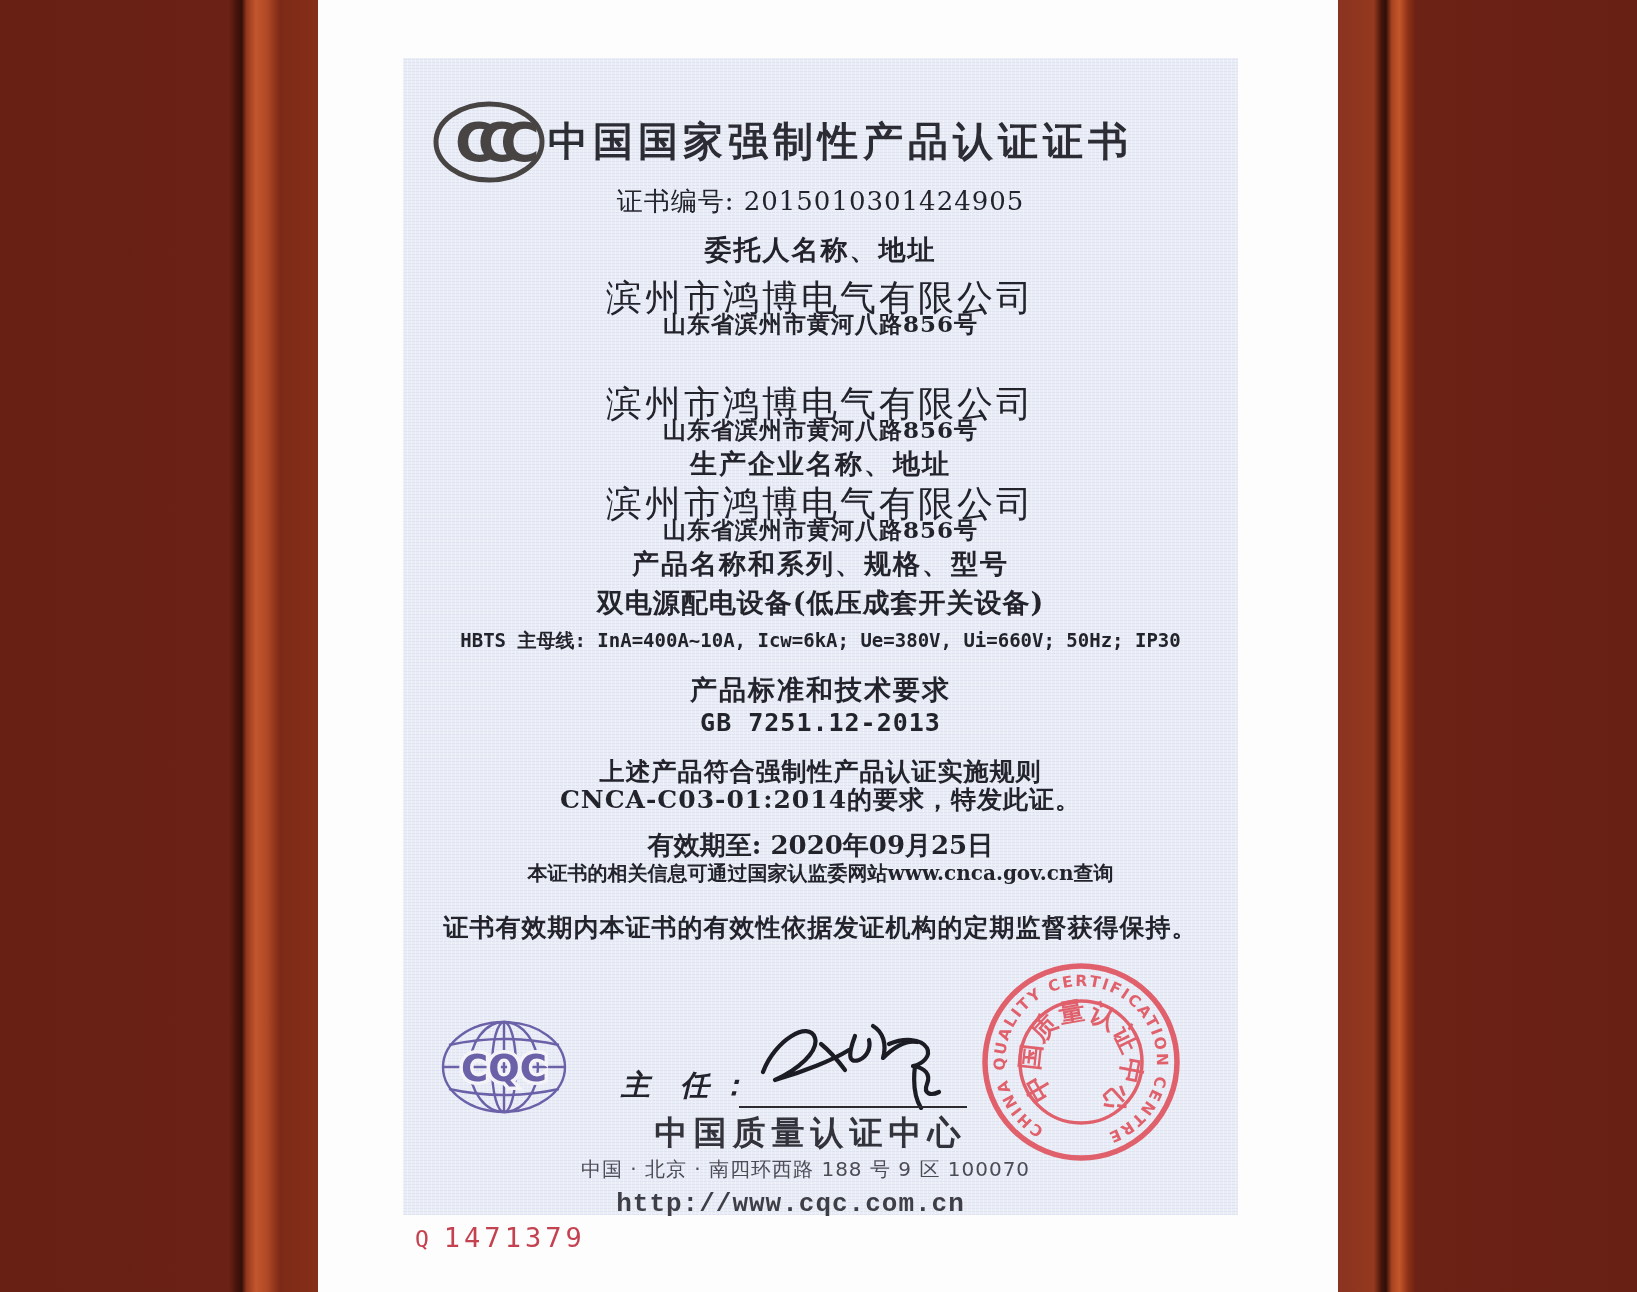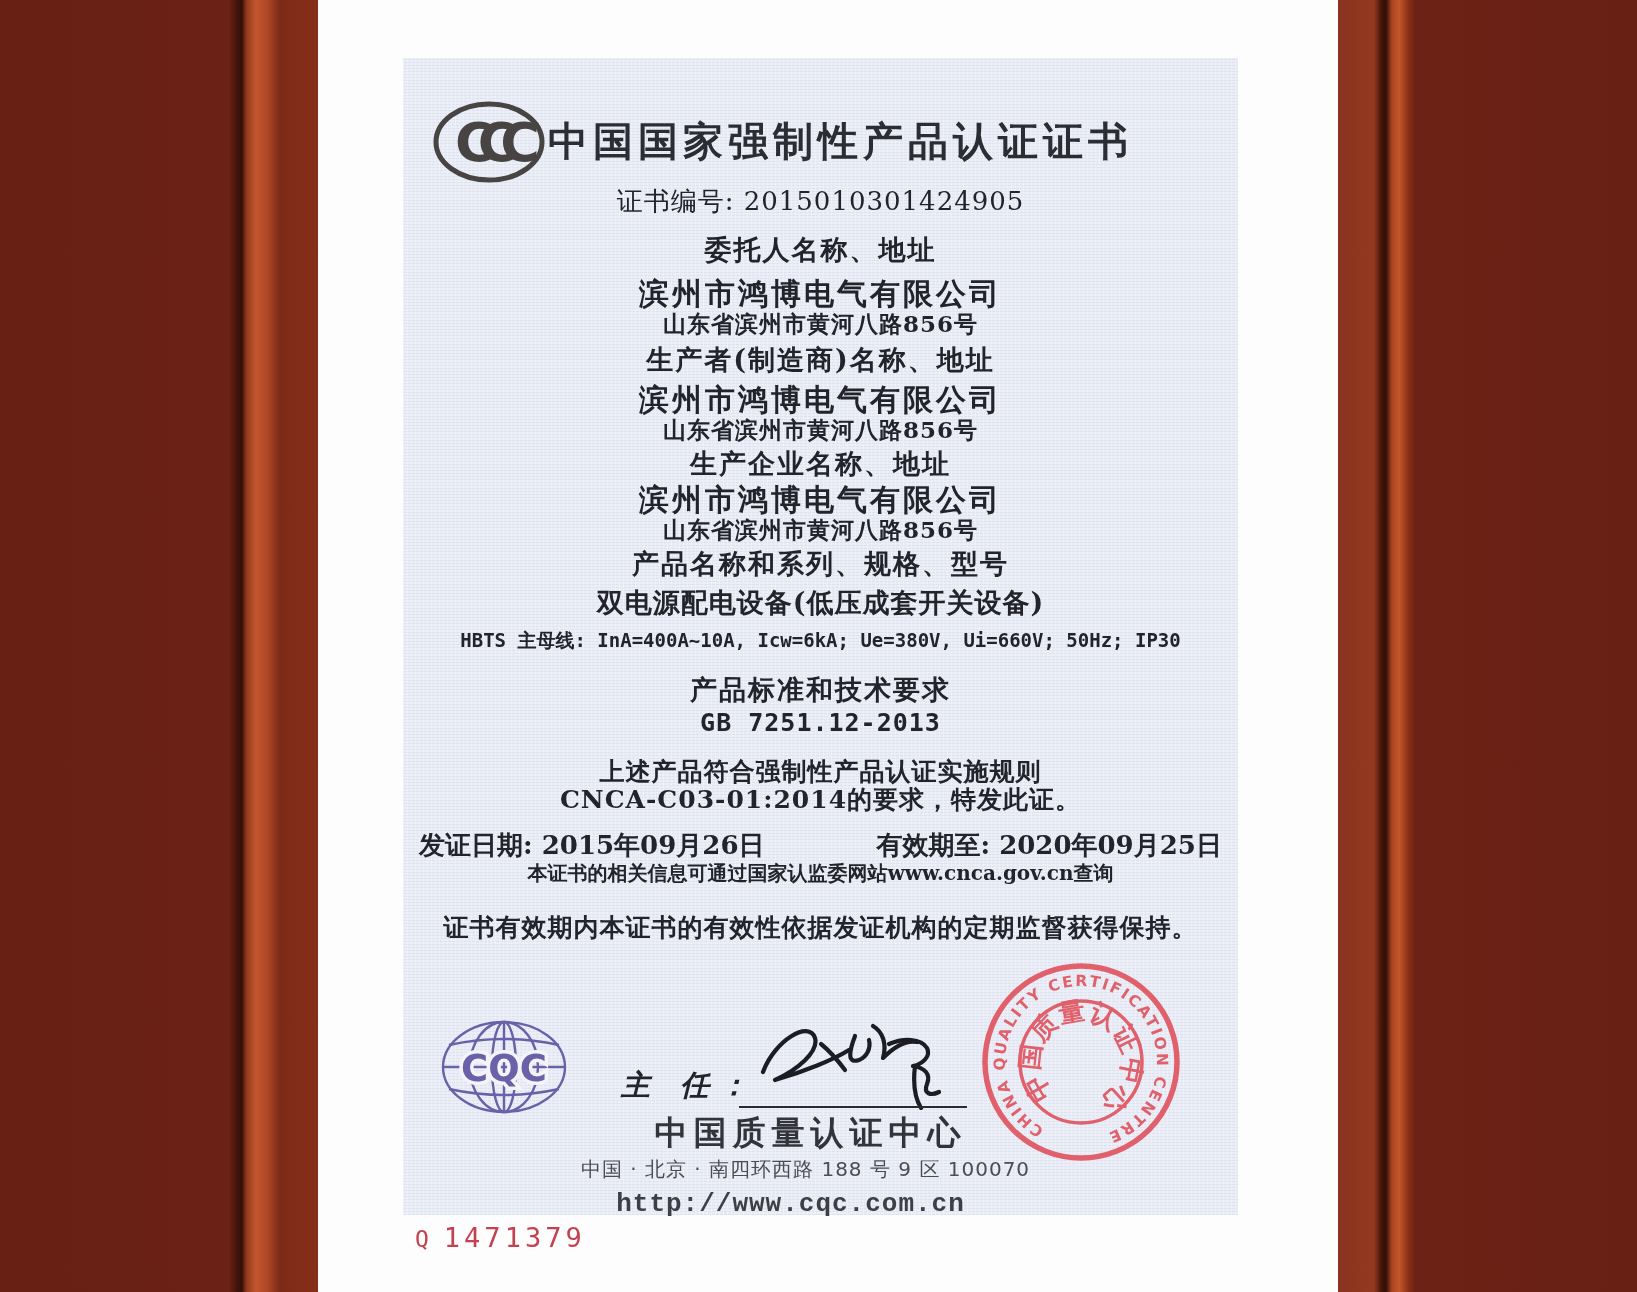--- a/index.html
+++ b/index.html
@@ -33,21 +33,21 @@
     background-color:#eaedf6;
     background-image:
       repeating-linear-gradient(90deg, rgba(255,255,255,.30) 0 1px, rgba(255,255,255,0) 1px 4px),
       repeating-linear-gradient(0deg, rgba(142,160,206,.12) 0 1px, rgba(142,160,206,0) 1px 3px);
   }
   .line{position:absolute;left:0;right:0;text-align:center;line-height:1.15;white-space:nowrap;}
   .mono{font-family:"DejaVu Sans Mono",monospace;}
 
   .cert-no{top:129px;font-size:26px;letter-spacing:1px;}
   .sec-label{font-size:27px;font-weight:bold;letter-spacing:2px;}
-  .sec-name{font-size:30px;font-weight:bold;letter-spacing:3px;}
+  .sec-name{font-size:36px;font-weight:normal;letter-spacing:3px;}
   .sec-addr{font-size:23px;font-weight:bold;letter-spacing:1px;}
   .spec{top:572px;font-size:19px;font-weight:bold;}
   .std-value{top:651px;font-size:25px;font-weight:bold;letter-spacing:1px;}
   .comp{font-size:25px;font-weight:bold;letter-spacing:1px;}
   .dates{top:773px;font-size:26px;font-weight:bold;display:flex;justify-content:center;gap:112px;}
   .maintain{top:816px;font-size:25px;font-weight:bold;letter-spacing:1px;margin-top:40px;}
   .query{top:804px;font-size:20px;font-weight:bold;}
 
   .title{
     position:absolute;top:56px;left:140px;right:100px;text-align:center;
@@ -91,40 +91,38 @@
   </div>
 
   <div class="title">中国国家强制性产品认证证书</div>
 
   <div class="line cert-no">证书编号: 2015010301424905</div>
 
   <div class="line sec-label" style="top:176px">委托人名称、地址</div>
   <div class="line sec-name" style="top:219px">滨州市鸿博电气有限公司</div>
   <div class="line sec-addr" style="top:253px">山东省滨州市黄河八路856号</div>
 
-  <div class="line sec-label" style="top:286px">生产者(制造商)名称、地址</div>
   <div class="line sec-name" style="top:325px">滨州市鸿博电气有限公司</div>
   <div class="line sec-addr" style="top:359px">山东省滨州市黄河八路856号</div>
 
   <div class="line sec-label" style="top:390px">生产企业名称、地址</div>
   <div class="line sec-name" style="top:425px">滨州市鸿博电气有限公司</div>
   <div class="line sec-addr" style="top:459px">山东省滨州市黄河八路856号</div>
 
   <div class="line sec-label" style="top:490px">产品名称和系列、规格、型号</div>
   <div class="line sec-label" style="top:529px;letter-spacing:1px">双电源配电设备(低压成套开关设备)</div>
   <div class="line spec mono">HBTS 主母线: InA=400A~10A, Icw=6kA; Ue=380V, Ui=660V; 50Hz; IP30</div>
 
   <div class="line sec-label" style="top:616px">产品标准和技术要求</div>
   <div class="line std-value mono">GB 7251.12-2013</div>
 
   <div class="line comp" style="top:700px">上述产品符合强制性产品认证实施规则</div>
   <div class="line comp" style="top:728px">CNCA-C03-01:2014的要求，特发此证。</div>
 
   <div class="line dates">
-    <span>发证日期: 2015年09月26日</span>
     <span>有效期至: 2020年09月25日</span>
   </div>
 
   <div class="line maintain">证书有效期内本证书的有效性依据发证机构的定期监督获得保持。</div>
   <div class="line query">本证书的相关信息可通过国家认监委网站www.cnca.gov.cn查询</div>
 
   <div class="cqc-logo">
     <svg width="130" height="100" viewBox="0 0 130 100">
       <g fill="none" stroke="#6a61a8" stroke-width="2.4">
         <ellipse cx="65" cy="49" rx="61" ry="45"></ellipse>

